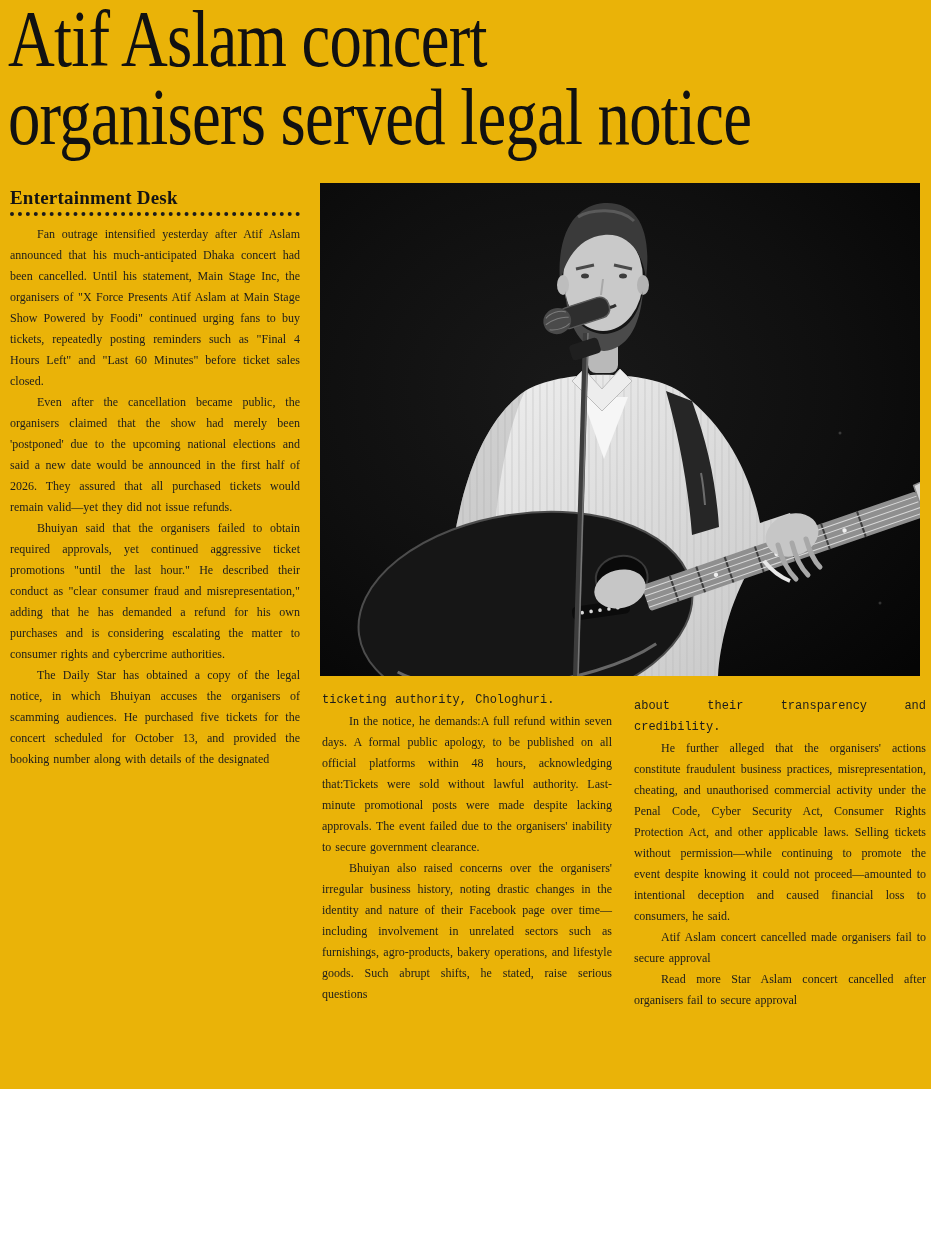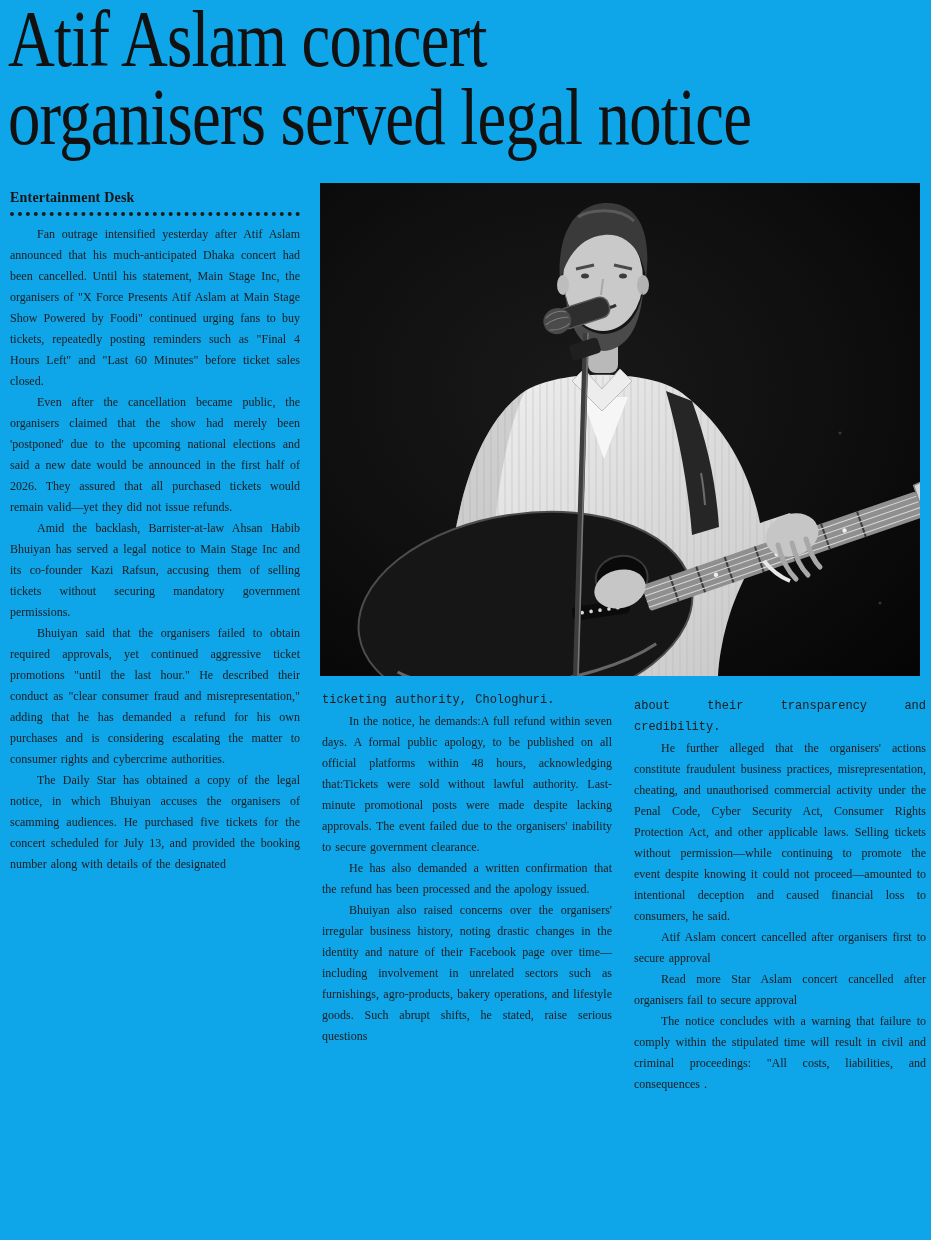--- a/index.html
+++ b/index.html
@@ -1,37 +1,37 @@
 <!DOCTYPE html>
 <html lang="en"><head>
 <meta charset="utf-8">
 <style>
   html,body{margin:0;padding:0;background:#ffffff;}
   .page{
     position:relative;
-    width:931px;height:1240px;
-    background:#0ea5e9;
+    width:931px;height:1089px;
+    background:#eab308;
     font-family:"Liberation Serif",serif;
     overflow:hidden;
   }
   
   .headline{position:absolute;left:8px;top:0;margin:0;padding:0;font-weight:normal;}
   .hl-inner{transform:scaleX(0.80);transform-origin:0 0;}
   .hl-line{
     font-size:81px;line-height:78px;
     color:#111111;white-space:nowrap;
     letter-spacing:-1px;
   }
   
   .col{position:absolute;top:690px;width:290px;}
   .col-left{left:10px;top:186px;width:290px;}
   .col-middle{left:322px;}
   .col-right{left:634px;width:292px;margin-top:6px;}
   .byline{
-    font-size:14px;line-height:24px;font-weight:bold;color:#141414;
+    font-size:19px;line-height:24px;font-weight:bold;color:#141414;
     letter-spacing:0.2px;
   }
   .dotted-rule{
     height:0;border-bottom:4px dotted #1c1c1c;
     margin:2px 0 8px 0;
   }
   .body-para{
     margin:0;
     font-size:12px;line-height:21px;
     text-align:justify;
@@ -59,23 +59,22 @@
       <div class="hl-line">organisers served legal notice</div>
     </div>
   </h1>
 
   <div class="col col-left">
     <div class="byline">Entertainment Desk</div>
     <div class="dotted-rule"></div>
     <div class="paras">
         <p class="body-para">Fan outrage intensified yesterday after Atif Aslam announced that his much-anticipated Dhaka concert had been cancelled. Until his statement, Main Stage Inc, the organisers of "X Force Presents Atif Aslam at Main Stage Show Powered by Foodi" continued urging fans to buy tickets, repeatedly posting reminders such as "Final 4 Hours Left" and "Last 60 Minutes" before ticket sales closed.</p>
         <p class="body-para">Even after the cancellation became public, the organisers claimed that the show had merely been 'postponed' due to the upcoming national elections and said a new date would be announced in the first half of 2026. They assured that all purchased tickets would remain valid—yet they did not issue refunds.</p>
-        <p class="body-para">Amid the backlash, Barrister-at-law Ahsan Habib Bhuiyan has served a legal notice to Main Stage Inc and its co-founder Kazi Rafsun, accusing them of selling tickets without securing mandatory government permissions.</p>
         <p class="body-para">Bhuiyan said that the organisers failed to obtain required approvals, yet continued aggressive ticket promotions "until the last hour." He described their conduct as "clear consumer fraud and misrepresentation," adding that he has demanded a refund for his own purchases and is considering escalating the matter to consumer rights and cybercrime authorities.</p>
-        <p class="body-para">The Daily Star has obtained a copy of the legal notice, in which Bhuiyan accuses the organisers of scamming audiences. He purchased five tickets for the concert scheduled for July 13, and provided the booking number along with details of the designated</p>
+        <p class="body-para">The Daily Star has obtained a copy of the legal notice, in which Bhuiyan accuses the organisers of scamming audiences. He purchased five tickets for the concert scheduled for October 13, and provided the booking number along with details of the designated</p>
       </div>
   </div>
 
   <figure class="photo">
     <svg viewBox="0 0 600 493" preserveAspectRatio="none">
       <defs>
         <radialGradient id="bgGlow" cx="42%" cy="42%" r="80%">
           <stop offset="0%" stop-color="#191919"></stop>
           <stop offset="55%" stop-color="#0f0f0f"></stop>
           <stop offset="100%" stop-color="#050505"></stop>
@@ -203,28 +202,26 @@
           <path d="M226,124 C232,120 242,120 247,124 M224,130 C232,127 242,127 248,130 M226,136 C232,139 242,139 247,136" stroke="#7d7d7d" stroke-width="1" fill="none"></path>
         </g>
       </g>
     </svg>
   </figure>
 
   <div class="col col-middle">
     <div class="paras">
         <p class="body-para no-indent">ticketing authority, Chologhuri.</p>
         <p class="body-para">In the notice, he demands:A full refund within seven days. A formal public apology, to be published on all official platforms within 48 hours, acknowledging that:Tickets were sold without lawful authority. Last-minute promotional posts were made despite lacking approvals. The event failed due to the organisers' inability to secure government clearance.</p>
-        <p class="body-para">He has also demanded a written confirmation that the refund has been processed and the apology issued.</p>
         <p class="body-para">Bhuiyan also raised concerns over the organisers' irregular business history, noting drastic changes in the identity and nature of their Facebook page over time—including involvement in unrelated sectors such as furnishings, agro-products, bakery operations, and lifestyle goods. Such abrupt shifts, he stated, raise serious questions</p>
       </div>
   </div>
 
   <div class="col col-right">
     <div class="paras">
         <p class="body-para no-indent">about their transparency and credibility.</p>
         <p class="body-para">He further alleged that the organisers' actions constitute fraudulent business practices, misrepresentation, cheating, and unauthorised commercial activity under the Penal Code, Cyber Security Act, Consumer Rights Protection Act, and other applicable laws. Selling tickets without permission—while continuing to promote the event despite knowing it could not proceed—amounted to intentional deception and caused financial loss to consumers, he said.</p>
-        <p class="body-para">Atif Aslam concert cancelled after organisers first to secure approval</p>
+        <p class="body-para">Atif Aslam concert cancelled made organisers fail to secure approval</p>
         <p class="body-para">Read more  Star Aslam concert cancelled after organisers fail to secure approval</p>
-        <p class="body-para">The notice concludes with a warning that failure to comply within the stipulated time will result in civil and criminal proceedings: "All costs, liabilities, and consequences .</p>
       </div>
   </div>
 
 </div>
 
 </body></html>

